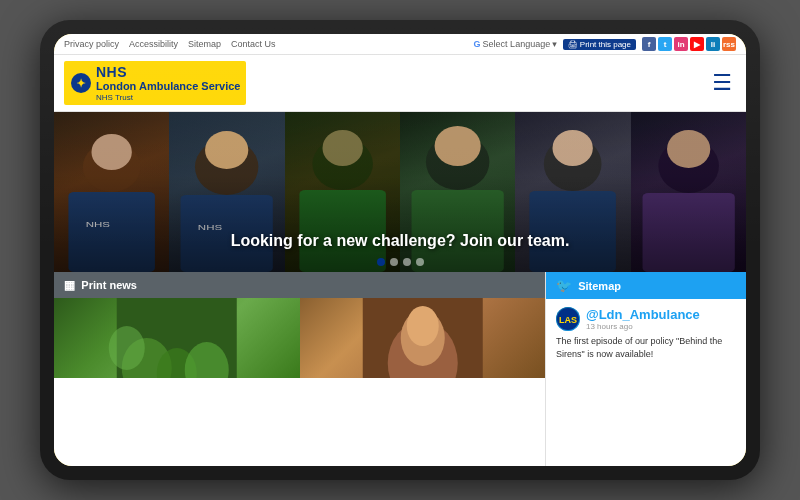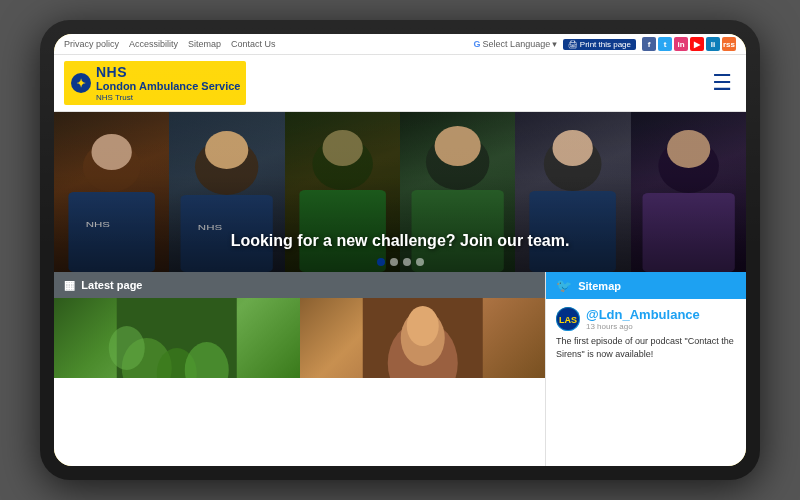--- a/index.html
+++ b/index.html
@@ -375,21 +375,21 @@
         <div class="dot"></div>
         <div class="dot"></div>
       </div>
     </div>
 
     <div class="bottom-content">
 
       <div class="news-panel">
         <div class="panel-header">
           <span class="panel-icon">▦</span>
-          <span>Latest page</span>
+          <span>Print news</span>
         </div>
         <div class="news-thumbs">
           <div class="news-thumb">
             <div class="nt1">
               
               <svg width="100%" height="80" viewBox="0 0 120 80">
                 <rect width="120" height="80" fill="#2d5a1b"></rect>
                 <ellipse cx="30" cy="70" rx="25" ry="30" fill="#4a8a2b" opacity="0.8"></ellipse>
                 <ellipse cx="60" cy="75" rx="20" ry="25" fill="#3a7a1b" opacity="0.7"></ellipse>
                 <ellipse cx="90" cy="72" rx="22" ry="28" fill="#5aaa3b" opacity="0.6"></ellipse>
@@ -423,19 +423,19 @@
                   <circle cx="12" cy="12" r="11" fill="#003087"></circle>
                   <text x="12" y="16" text-anchor="middle" fill="#FFD700" font-size="9" font-weight="bold">LAS</text>
                 </svg>
               </div>
             </div>
             <div class="tweet-meta">
               <span class="tweet-handle">@Ldn_Ambulance</span>
               <span class="tweet-time">13 hours ago</span>
             </div>
           </div>
-          <div class="tweet-text">The first episode of our podcast "Contact the Sirens" is now available!</div>
+          <div class="tweet-text">The first episode of our policy "Behind the Sirens" is now available!</div>
         </div>
       </div>
     </div>
 
   </div>
 </div>
 
 </body></html>

